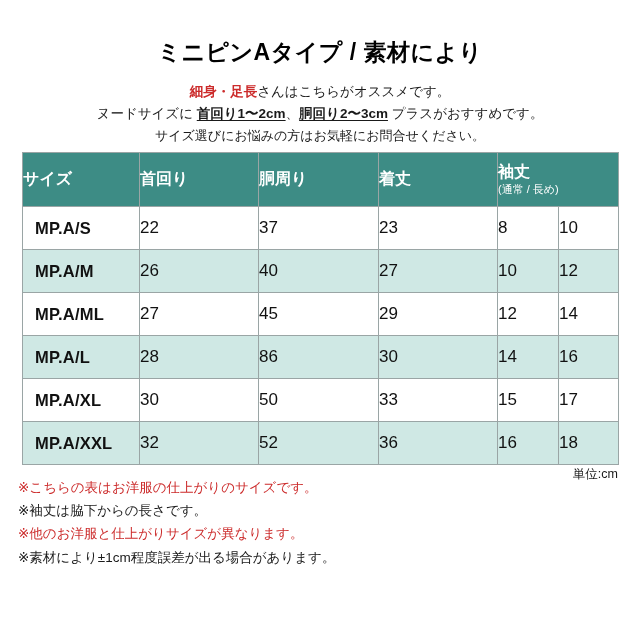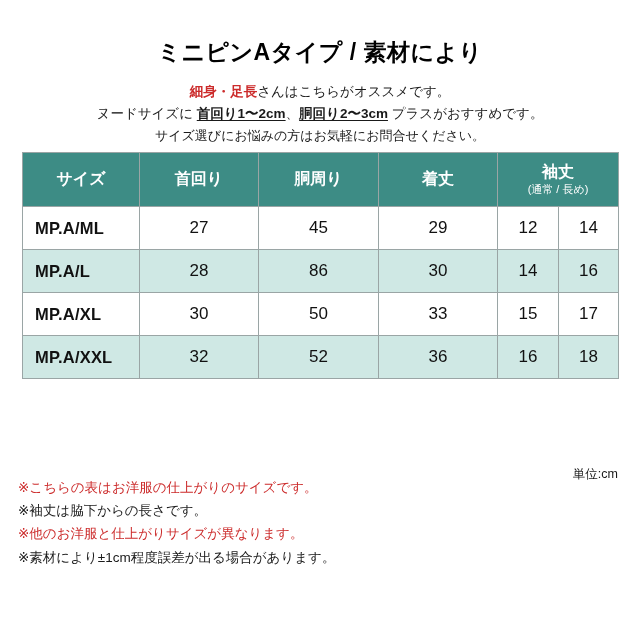--- a/index.html
+++ b/index.html
@@ -62,21 +62,21 @@
     width: 596px;
   }
   table.size-table {
     border-collapse: collapse;
     width: 596px;
     table-layout: fixed;
   }
   table.size-table th,
   table.size-table td {
     border: 1px solid #9aa5a5;
-    text-align: center;
+    text-align: left;
     vertical-align: middle;
     padding: 0;
   }
   thead th {
     background: #3d8c85;
     color: #ffffff;
     height: 53px;
     font-size: 16px;
     font-weight: bold;
     border-color: #5b9f99;
@@ -186,20 +186,36 @@
           <th>胴周り</th>
           <th>着丈</th>
           <th class="sleeve-head" colspan="2">
             <span class="sleeve-main">袖丈</span>
             <span class="sleeve-sub">(通常 / 長め)</span>
           </th>
         </tr>
       </thead>
       <tbody>
         <tr class="row-plain">
+          <td class="size-name">MP.A/S</td>
+          <td>22</td>
+          <td>37</td>
+          <td>23</td>
+          <td>8</td>
+          <td>10</td>
+        </tr>
+        <tr class="row-alt">
+          <td class="size-name">MP.A/M</td>
+          <td>26</td>
+          <td>40</td>
+          <td>27</td>
+          <td>10</td>
+          <td>12</td>
+        </tr>
+        <tr class="row-plain">
           <td class="size-name">MP.A/ML</td>
           <td>27</td>
           <td>45</td>
           <td>29</td>
           <td>12</td>
           <td>14</td>
         </tr>
         <tr class="row-alt">
           <td class="size-name">MP.A/L</td>
           <td>28</td>

